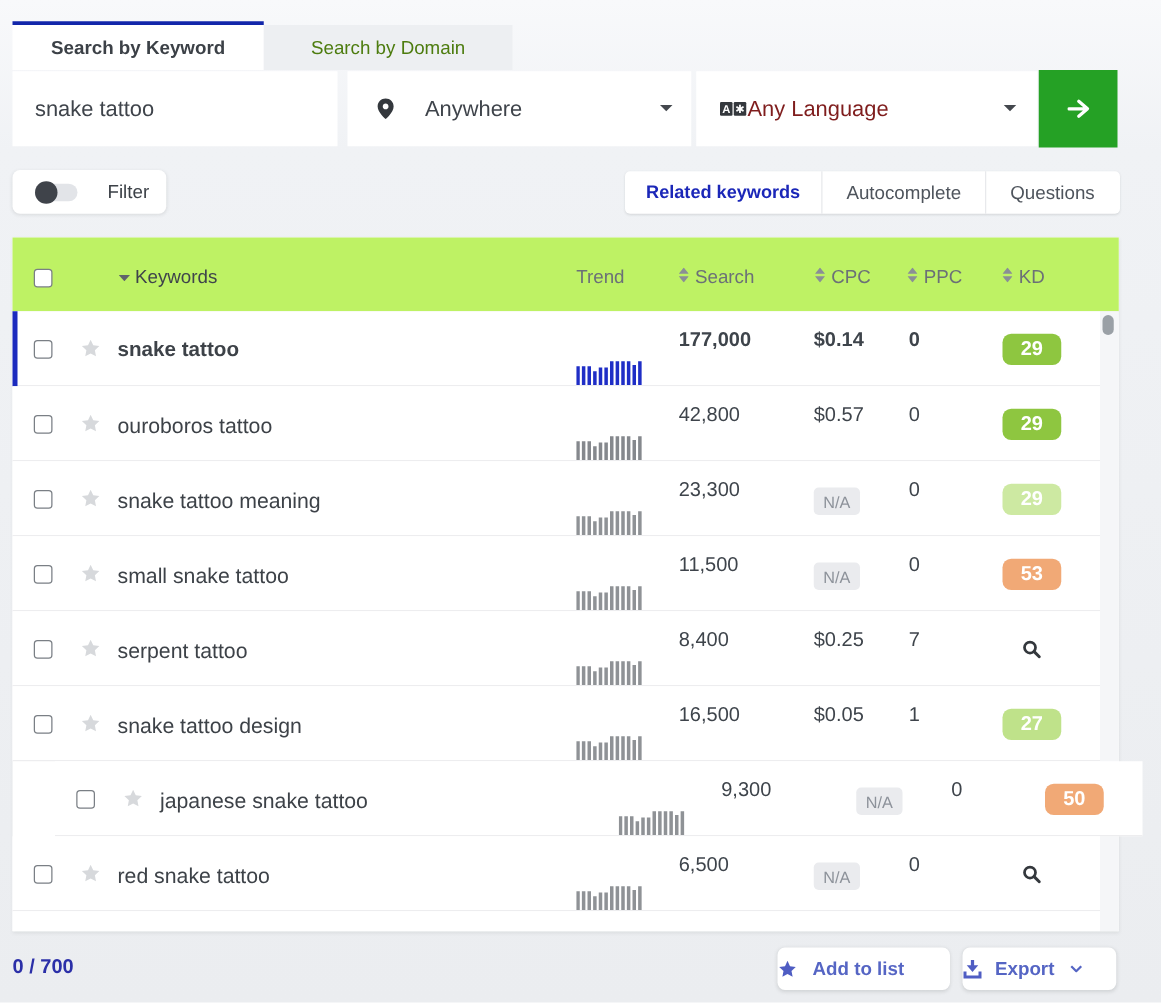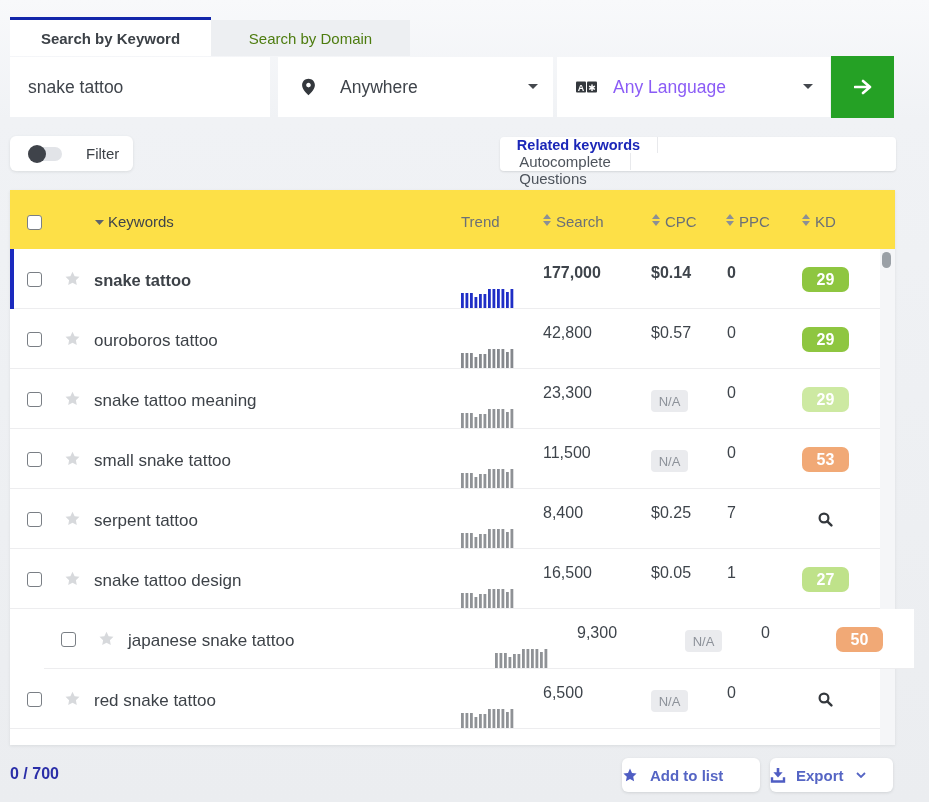--- a/index.html
+++ b/index.html
@@ -30,30 +30,30 @@
 
   
   .filterbox { left:10px; top:136px; width:123px; height:35px; background:#fff; border-radius:6px;
     box-shadow:0 1px 3px rgba(60,64,67,.12); display:flex; align-items:center; }
   .track { width:34px; height:14px; background:#e2e4e8; border-radius:7px; margin-left:18px; position:relative; }
   .knob { position:absolute; left:0px; top:-2px; width:18px; height:18px; border-radius:50%; background:#3f434a; }
   .filterlabel { margin-left:24px; font-size:15px; color:#3c4147; }
 
   
   .tabgroup { left:500px; top:137px; width:396px; height:34px; background:#fff; border-radius:4px;
-    box-shadow:0 1px 2px rgba(60,64,67,.15); display:flex;flex-direction:column; }
+    box-shadow:0 1px 2px rgba(60,64,67,.15); display:flex; }
   .tg { display:flex; align-items:center; justify-content:center; font-size:15px; color:#4e545c; }
   .tg1 { width:158px; color:#1b27b8; font-weight:bold; font-size:14.5px; border-right:1px solid #e8e9ec; }
   .tg2 { width:131px; border-right:1px solid #e8e9ec; }
   .tg3 { width:106px; }
 
   
   .table { left:10px; top:190px; width:885px; height:555px; background:#fff;
     box-shadow:0 1px 3px rgba(60,64,67,.1); }
-  .thead { position:absolute; left:0; top:0; width:885px; height:59px; background:#fde047; }
+  .thead { position:absolute; left:0; top:0; width:885px; height:59px; background:#bef264; }
   .thead-shadow { position:absolute; left:0; top:59px; width:885px; height:8px;
     background:linear-gradient(180deg, rgba(60,64,67,.10), rgba(60,64,67,0)); }
   .hlabel { position:absolute; font-size:15px; color:#6b7077; top:23px; }
   .row { position:absolute; left:0; width:870px; height:60px; border-bottom:1px solid #ededef; background:#fff; }
   .row .kw { position:absolute; left:84px; top:22px; font-size:17px; color:#3d4248; }
   .cell { position:absolute; font-size:16px; color:#3e444b; top:15px; }
   .checkbox { position:absolute; width:15px; height:15px; border:1.5px solid #7a7f85; border-radius:3px; background:#fff; }
   .badge { position:absolute; left:792px; width:47px; height:25px; border-radius:7px; top:18px;
     color:#fff; font-weight:bold; font-size:16px; display:flex; align-items:center; justify-content:center; }
   .napill { position:absolute; left:641px; top:21px; width:37px; height:22px; background:#eaebee;
@@ -82,21 +82,21 @@
   <div class="caret" style="left:250px;"></div>
 </div>
 
 <div class="abs field langfield">
   <svg style="margin-left:19px" width="22" height="12" viewBox="0 0 22 12">
     <rect x="0" y="0.5" width="10" height="11" rx="1" fill="#34383d"></rect>
     <rect x="11" y="0.5" width="10" height="11" rx="1" fill="#34383d"></rect>
     <text x="5" y="9.5" font-size="9" font-weight="bold" fill="#fff" text-anchor="middle" font-family="Liberation Sans">A</text>
     <text x="16" y="9.5" font-size="9" fill="#fff" text-anchor="middle" font-family="Liberation Sans">✱</text>
   </svg>
-  <span style="margin-left:15px;font-size:17.5px;color:#8b5cf6;">Any Language</span>
+  <span style="margin-left:0;font-size:17.5px;color:#7f1d1d;">Any Language</span>
   <div class="caret" style="left:246px;"></div>
 </div>
 
 <div class="abs gobtn">
   <svg width="18" height="16" viewBox="0 0 18 16">
     <path d="M1 8h13M9 2l7 6-7 6" stroke="#fff" stroke-width="2.6" fill="none" stroke-linecap="round" stroke-linejoin="round"></path>
   </svg>
 </div>
 
 <div class="abs filterbox">

